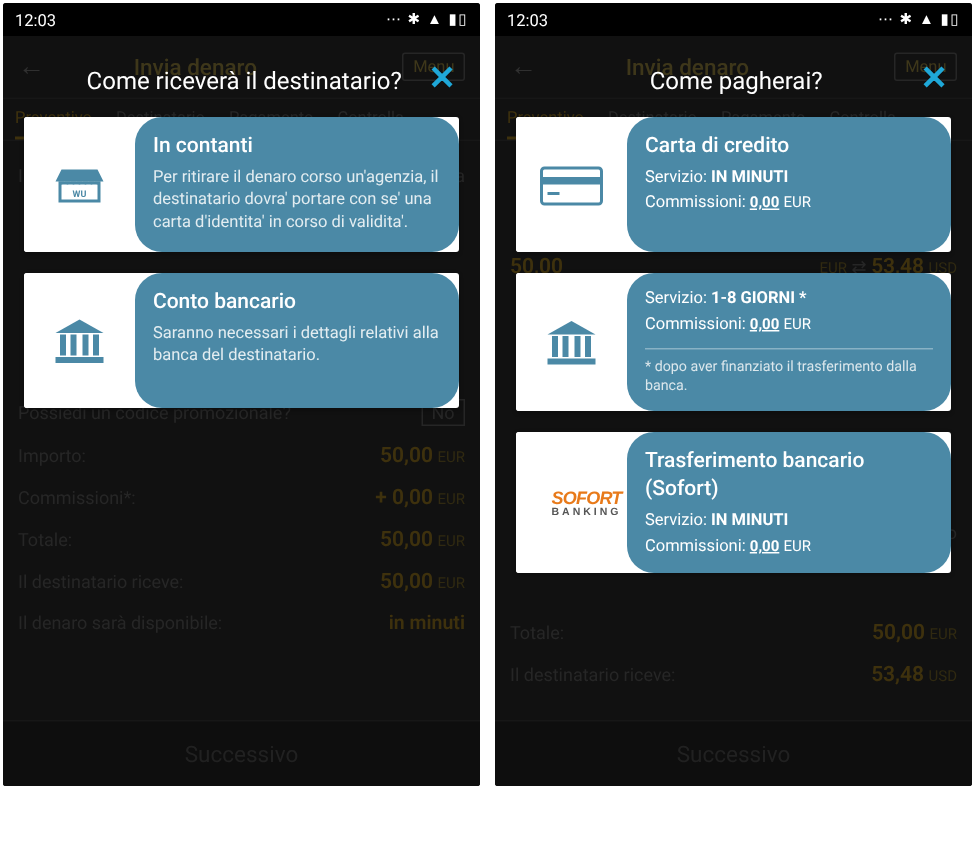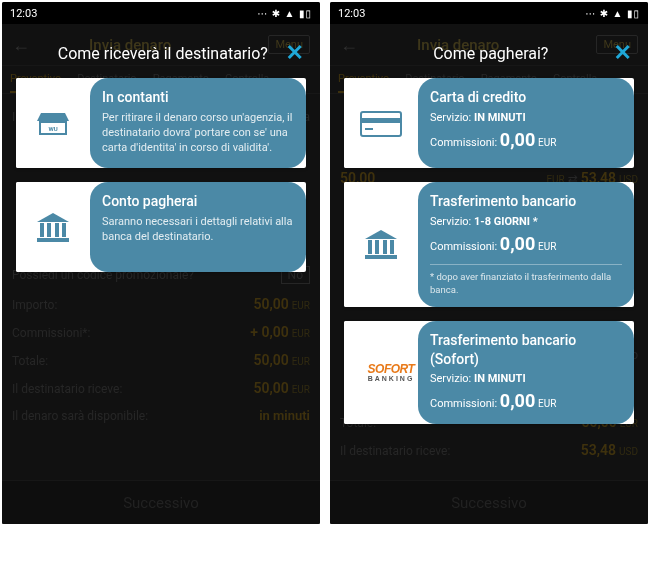--- a/index.html
+++ b/index.html
@@ -100,21 +100,21 @@
     color:#fff;
     padding:10px 12px;
     font-size:11px;
     line-height:1.35;
     border-radius:18px;
   }
   .card-title { font-size:14px; font-weight:500; margin-bottom:4px; }
   .svc { font-size:11px; }
   .svc b { font-weight:700; }
   .comm { font-size:11px; margin-top:2px; }
-  .comm .amt { font-size:18px; font-weight:700; }
+  .comm .amt { font-size:10px; font-weight:700;text-decoration:underline; }
   .comm .cur { font-size:10px; }
   .card-note { font-size:9.5px; margin-top:8px; border-top:1px solid rgba(255,255,255,0.35); padding-top:6px; color:#dbe7ec;}
   .card-desc { font-size:11px; color:#e3edf1; }
   svg { display:block; }
   .sofort { font-family: Arial, sans-serif; font-weight:800; font-style:italic; color:#e87a1a; font-size:12px; letter-spacing:-0.5px; text-align:center; line-height:1;margin-left:20px;}
   .sofort .sub { font-size:7px; font-weight:700; color:#555; letter-spacing:2px; font-style:normal; display:block; }
 </style>
 </head>
 <body>
 
@@ -196,21 +196,21 @@
           <svg width="40" height="40" viewBox="0 0 40 40">
             <path d="M20 6 L36 15 L4 15 Z" fill="#4b89a6"></path>
             <rect x="7" y="16" width="4" height="14" fill="#4b89a6"></rect>
             <rect x="14" y="16" width="4" height="14" fill="#4b89a6"></rect>
             <rect x="22" y="16" width="4" height="14" fill="#4b89a6"></rect>
             <rect x="29" y="16" width="4" height="14" fill="#4b89a6"></rect>
             <rect x="4" y="31" width="32" height="4" fill="#4b89a6"></rect>
           </svg>
         </div>
         <div class="card-body">
-          <div class="card-title">Conto pagherai</div>
+          <div class="card-title">Conto bancario</div>
           <div class="card-desc">Saranno necessari i dettagli relativi alla banca del destinatario.</div>
         </div>
       </div>
     </div>
   </div>
 </div>
 
 <div class="phone">
   <div class="statusbar">
     <span>12:03</span>
@@ -278,21 +278,20 @@
           <svg width="40" height="40" viewBox="0 0 40 40">
             <path d="M20 6 L36 15 L4 15 Z" fill="#4b89a6"></path>
             <rect x="7" y="16" width="4" height="14" fill="#4b89a6"></rect>
             <rect x="14" y="16" width="4" height="14" fill="#4b89a6"></rect>
             <rect x="22" y="16" width="4" height="14" fill="#4b89a6"></rect>
             <rect x="29" y="16" width="4" height="14" fill="#4b89a6"></rect>
             <rect x="4" y="31" width="32" height="4" fill="#4b89a6"></rect>
           </svg>
         </div>
         <div class="card-body">
-          <div class="card-title">Trasferimento bancario</div>
           <div class="svc"><span>Servizio: </span><b>1-8 GIORNI *</b></div>
           <div class="comm"><span>Commissioni: </span><span class="amt">0,00</span> <span class="cur">EUR</span></div>
           <div class="card-note">* dopo aver finanziato il trasferimento dalla banca.</div>
         </div>
       </div>
       <div class="card">
         <div class="card-icon">
           <div class="sofort">SOFORT<span class="sub">BANKING</span></div>
         </div>
         <div class="card-body">

